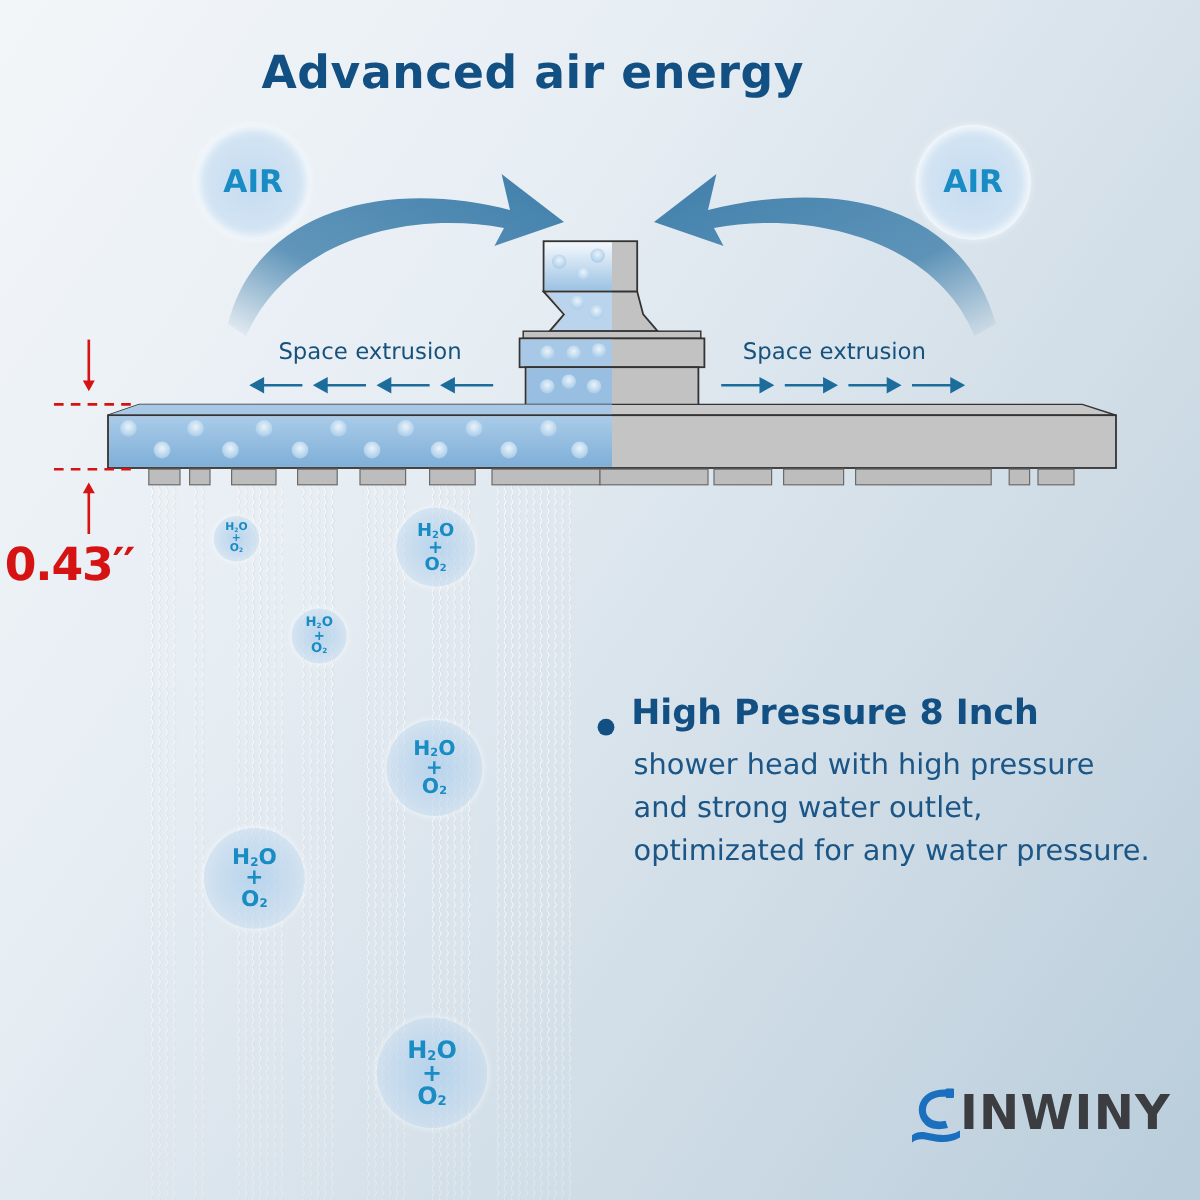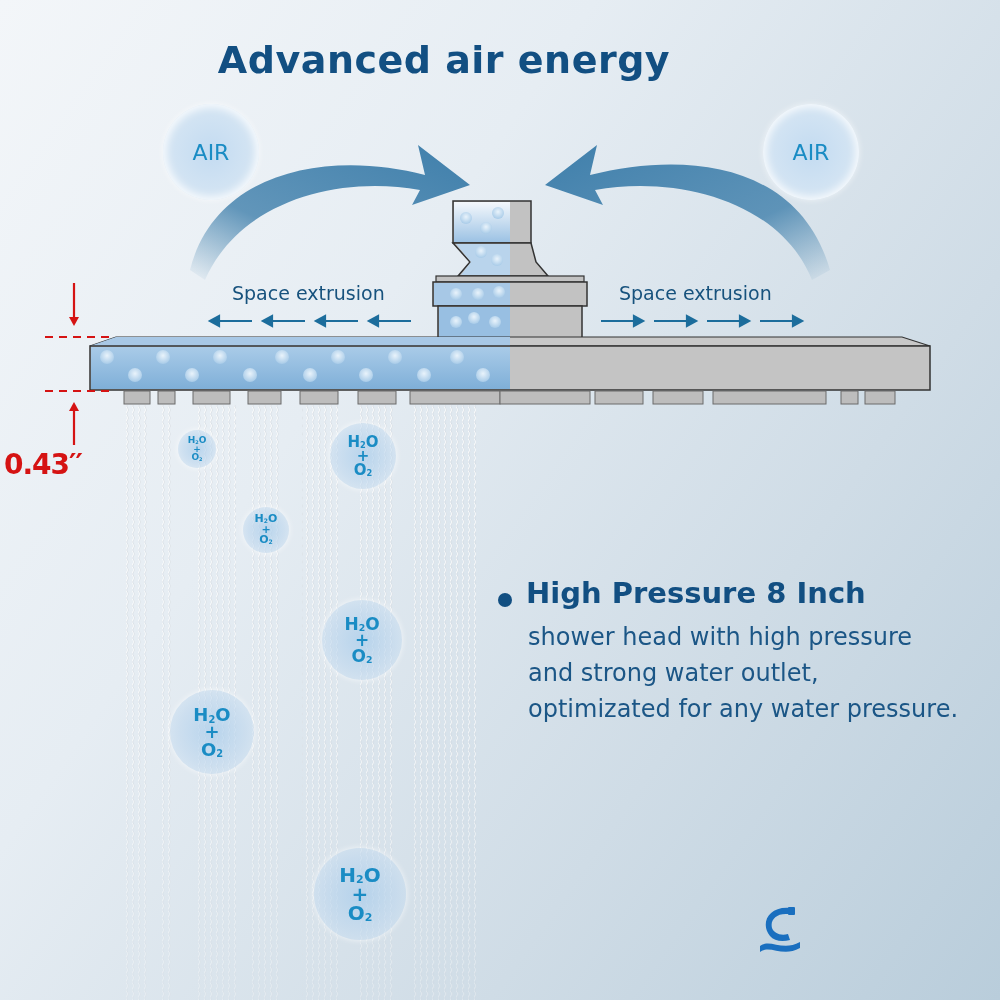--- a/index.html
+++ b/index.html
@@ -12,43 +12,43 @@
   .title {
     left: 0; top: 38px; width: 888px; text-align: center;
     font-size: 38px; font-weight: bold; color: #124f82; letter-spacing: 0.5px;
     font-family: "DejaVu Sans", sans-serif;
   }
   .air-bubble {
     width: 96px; height: 96px; border-radius: 50%;
     background: radial-gradient(circle at 50% 50%, #c3dbf1 0%, #d3e4f3 60%, #e4eef7 100%);
     box-shadow: 0 0 8px 3px rgba(255,255,255,0.8) inset, 0 0 6px rgba(255,255,255,0.6);
     display: flex; align-items: center; justify-content: center;
-    color: #1a8cc4; font-weight: normal; font-size: 22px;
+    color: #1a8cc4; font-weight: bold; font-size: 26px;
     font-family: "DejaVu Sans", sans-serif;
   }
   .space-label {
     font-size: 19px; color: #17527d; font-family: "DejaVu Sans", sans-serif;
   }
   .dim-text {
-    left: 4px; top: 448px; font-size: 28px; font-weight: bold; color: #d51313;
+    left: 4px; top: 448px; font-size: 38px; font-weight: bold; color: #d51313;
     font-family: "DejaVu Sans", sans-serif; letter-spacing: -1px;
   }
   .mol {
     border-radius: 50%;
     background: radial-gradient(circle, rgba(170,205,235,0.75) 0%, rgba(190,215,238,0.6) 55%, rgba(225,238,248,0.35) 100%);
     box-shadow: 0 0 6px rgba(255,255,255,0.7);
     display: flex; flex-direction: column; align-items: center; justify-content: center;
     color: #1a8cc4; font-weight: bold; font-family: "DejaVu Sans", sans-serif; line-height: 0.95;
   }
   .mol sub { font-size: 0.55em; vertical-align: baseline; position: relative; top: 0.15em; }
   .feature {
     left: 498px; top: 573px; width: 490px; color: #124f82;
     font-family: "DejaVu Sans", sans-serif;
   }
-  .feature-head { display: flex; align-items: center; }
+  .feature-head { display: flex; align-items: flex-end; }
   .bullet { width: 14px; height: 14px; border-radius: 50%; background: #124f82; margin-top: 13px; margin-right: 14px; flex: none; }
   .feature-title { font-size: 29px; font-weight: bold; line-height: 40px; }
   .feature-body { margin-left: 30px; margin-top: 6px; font-size: 24px; line-height: 36px; color: #1b5686; }
   .logo { left: 760px; top: 902px; display: flex; align-items: center; }
   .logo-text { font-size: 40px; font-weight: bold; color: #3b3d40; letter-spacing: 1px; font-family: "DejaVu Sans", sans-serif; }
 </style>
 </head>
 <body>
 
 <div class="abs title">Advanced air energy</div>
@@ -262,13 +262,14 @@
     <div>optimizated for any water pressure.</div>
   </div>
 </div>
 
 <div class="abs logo">
   <svg width="40" height="52" viewBox="0 0 40 52">
     <path d="M30 6 C 8 4, 0 22, 10 34 C 14 39, 22 40, 30 38 L 28 32 C 20 34, 14 31, 12 26 C 10 18, 16 11, 28 12 Z" fill="#1a6fbf"></path>
     <rect x="28" y="5" width="7" height="8" rx="1" fill="#1a6fbf"></rect>
     <path d="M0 44 C 10 36, 22 50, 40 40 L 40 46 C 22 56, 10 42, 0 50 Z" fill="#1a6fbf"></path>
   </svg>
+  <span class="logo-text">INWINY</span>
 </div>
 
 </body></html>

